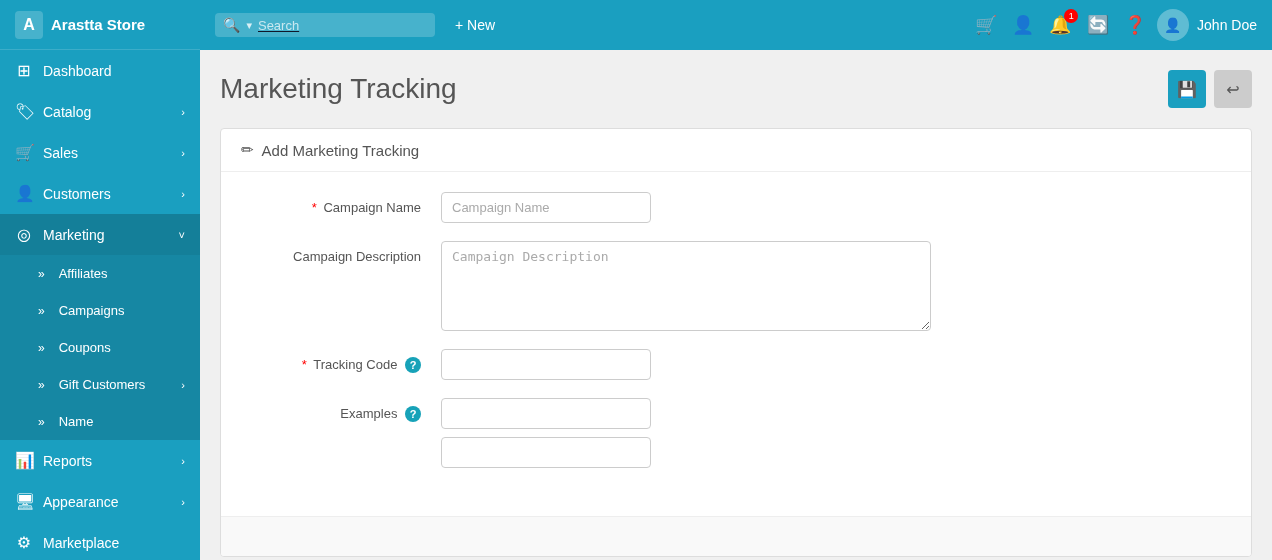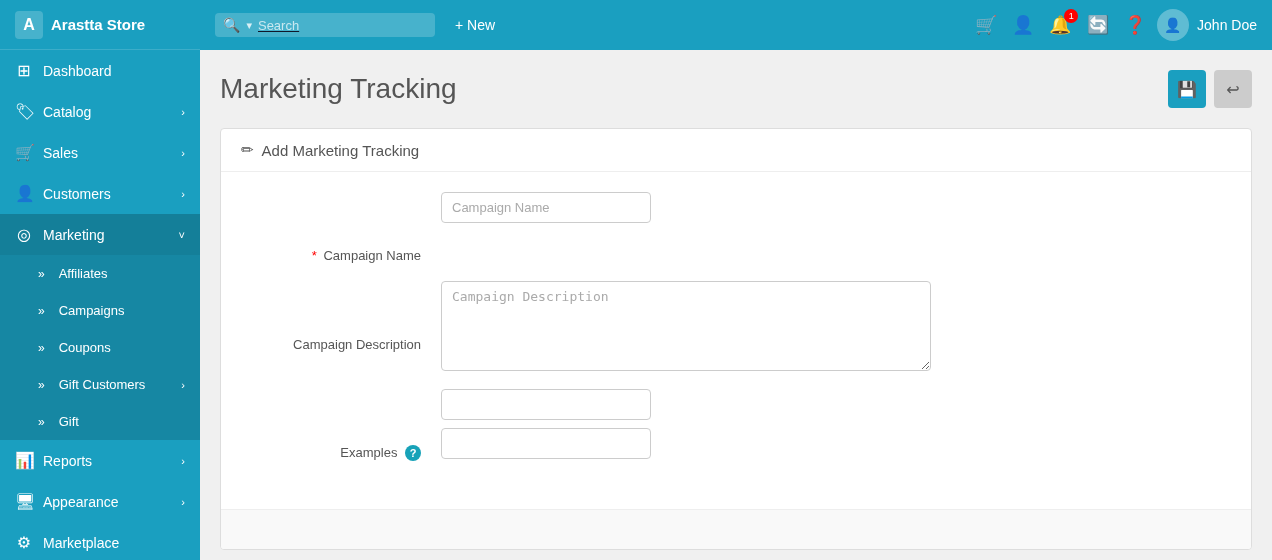--- a/index.html
+++ b/index.html
@@ -147,21 +147,20 @@
       margin-bottom: 18px;
       gap: 20px;
     }
     .form-label {
       width: 170px;
       min-width: 170px;
       text-align: right;
       padding-top: 8px;
       color: #555;
       font-size: 13px;
-      margin-top: 48px;
     }
     .form-label .required { color: red; margin-right: 3px; }
     .form-control {
       flex: none;
       width: 210px;
       border: 1px solid #ccc;
       border-radius: 4px;
       padding: 7px 10px;
       font-size: 13px;
       color: #555;
@@ -225,21 +224,21 @@
         <span>Campaigns</span>
       </div>
       <div class="sidebar-item">
         <span>Coupons</span>
       </div>
       <div class="sidebar-item">
         <span>Gift Customers</span>
         <span class="arrow">›</span>
       </div>
       <div class="sidebar-item">
-        <span>Gift</span>
+        <span>Name</span>
       </div>
     </div>
     <div class="sidebar-item">
       <span class="icon">📊</span>
       <span>Reports</span>
       <span class="arrow">›</span>
     </div>
     <div class="sidebar-item">
       <span class="icon">🖥</span>
       <span>Appearance</span>
@@ -302,20 +301,28 @@
           <input type="text" class="form-control" placeholder="Campaign Name" style="">
         </div>
 
         <div class="form-group">
           <label class="form-label">
             <span>Campaign Description</span>
           </label>
           <textarea class="form-control" placeholder="Campaign Description" style=""></textarea>
         </div>
 
+        <div class="form-group">
+          <label class="form-label">
+            <span class="required">*</span>
+            <span>Tracking Code</span>
+            <span class="help-icon">?</span>
+          </label>
+          <input type="text" class="form-control" style="">
+        </div>
 
         <div class="form-group">
           <label class="form-label">
             <span>Examples</span>
             <span class="help-icon">?</span>
           </label>
           <div class="examples-inputs">
             <input type="text" class="form-control" style="width: 210px;">
             <input type="text" class="form-control" style="width: 210px;">
           </div>

